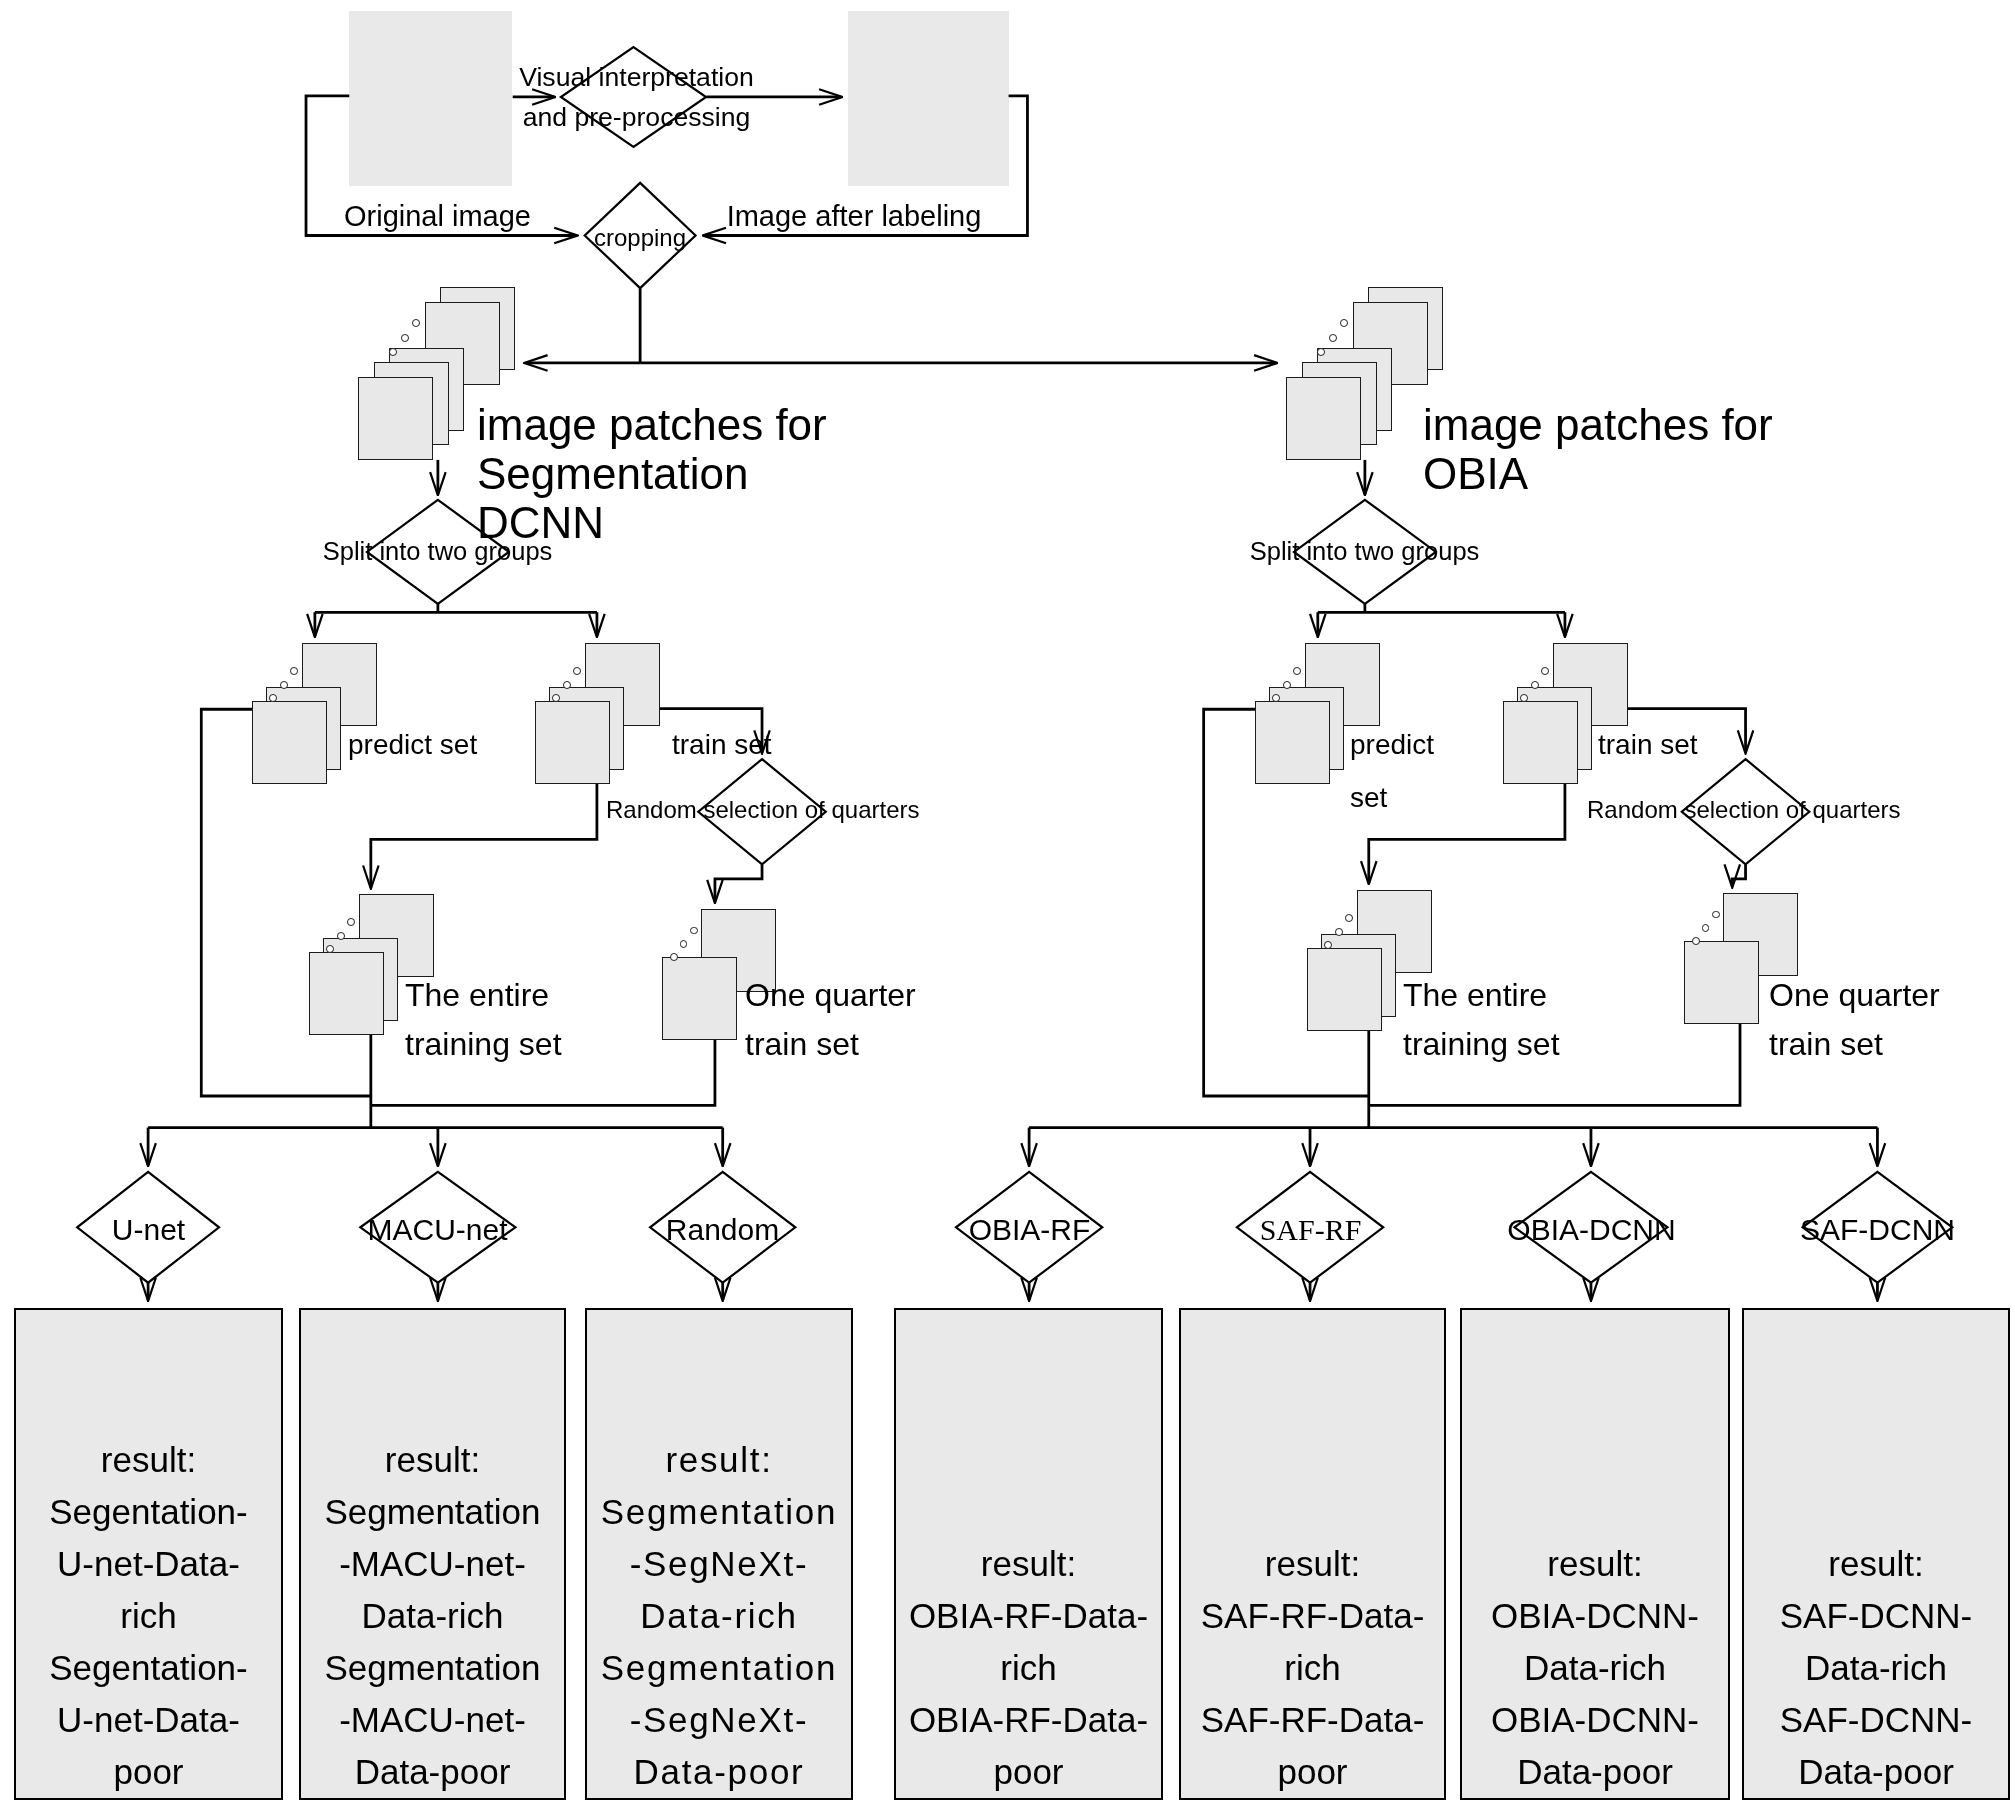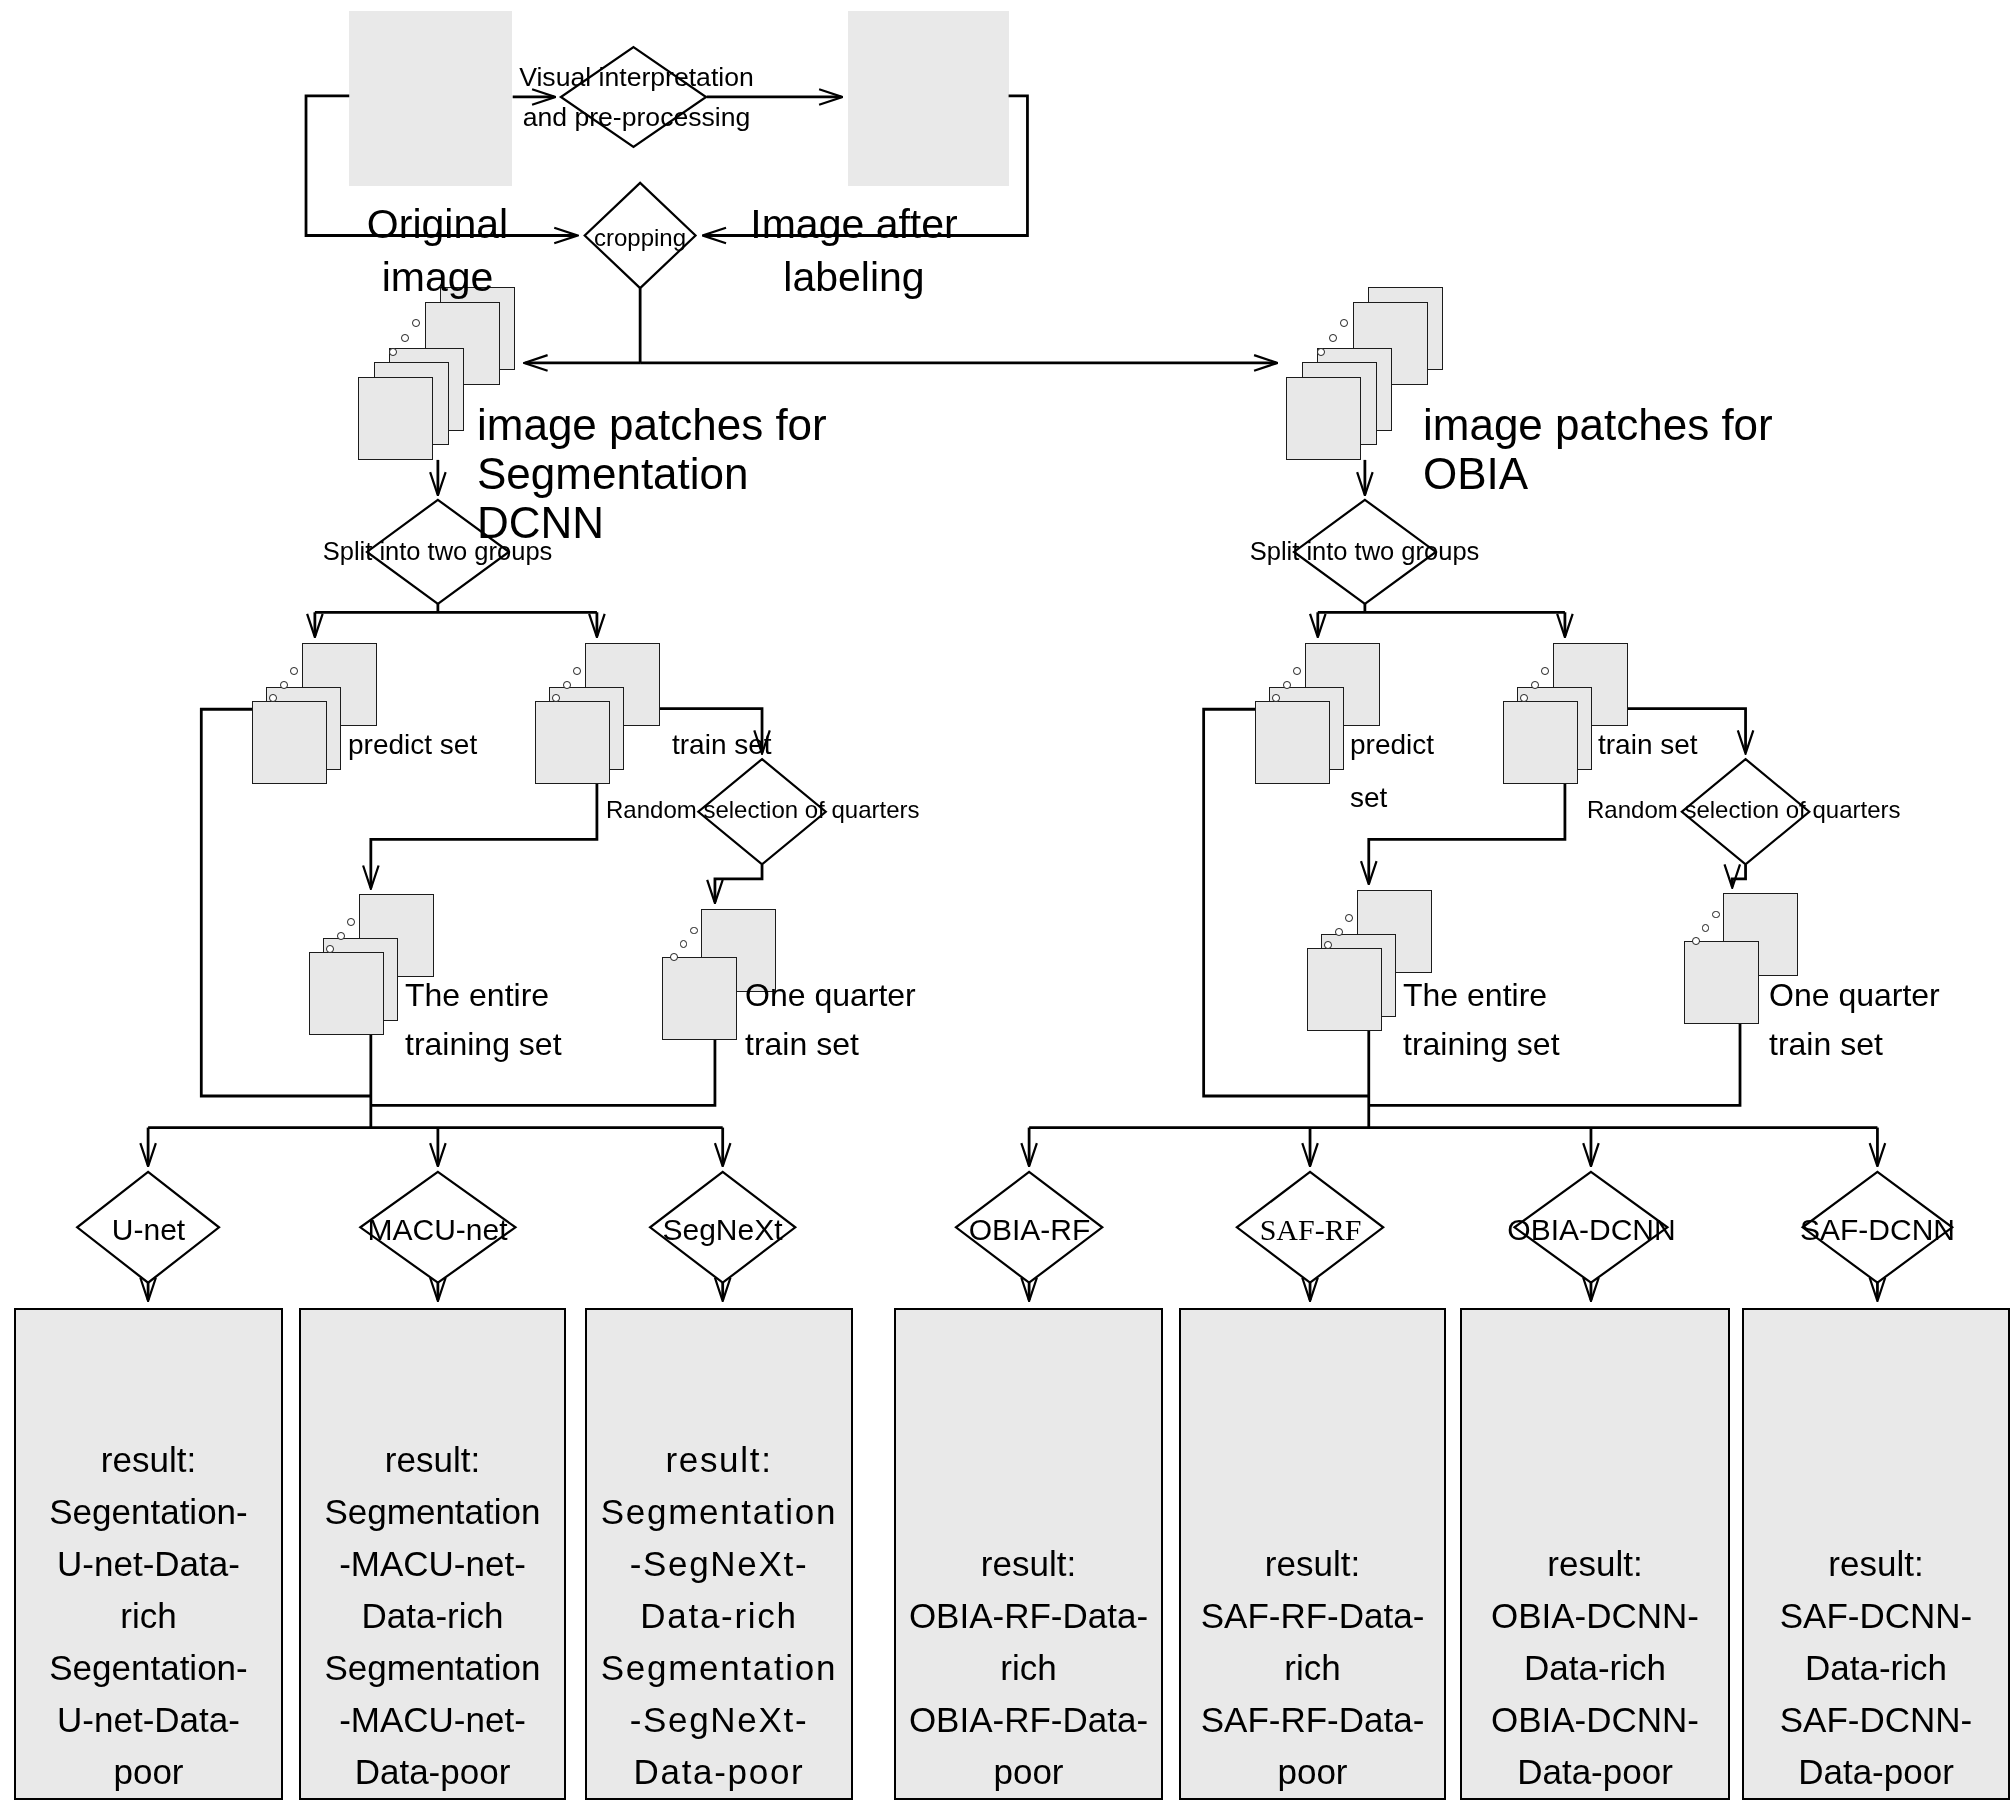--- a/index.html
+++ b/index.html
@@ -7,21 +7,21 @@
     position:relative;width:2015px;height:1813px;background:#ffffff;
     font-family:"Liberation Sans",sans-serif;color:#000;overflow:hidden;
   }
   #wires{position:absolute;left:0;top:0;z-index:1;}
   .imgbox{position:absolute;background:#e9e9e9;z-index:0;}
   .stack{position:absolute;z-index:2;}
   .sheet{position:absolute;width:75px;height:83px;background:#e8e8e8;border:1.7px solid #1c1c1c;box-sizing:border-box;}
   .dot{position:absolute;width:7.8px;height:7.8px;border:1.7px solid #1c1c1c;border-radius:50%;background:#fff;box-sizing:border-box;}
   .lbl{position:absolute;z-index:3;white-space:pre-line;line-height:1.3;}
   .c{text-align:center;}
-  .f60{font-size:41px;}
+  .f60{font-size:29px;}
   .f58{font-size:28px;line-height:53px;}
   .f54{font-size:30px;}
   .f50{font-size:24px;}
   .f48{font-size:26.6px;line-height:40px;}
   .f46{font-size:25.5px;}
   .patches{font-size:44px;line-height:49px;}
   .setcap{font-size:32px;line-height:49px;}
   .resultbox{
     position:absolute;top:1308px;height:492px;background:#e9e9e9;border:2.8px solid #000;
     box-sizing:border-box;display:flex;align-items:flex-end;justify-content:center;z-index:2;
@@ -202,21 +202,21 @@
 training set</div>
   <div class="lbl setcap" style="left:745px;top:971px;width:222px;">One quarter
 train set</div>
   <div class="lbl setcap" style="left:1403px;top:971px;width:200px;">The entire
 training set</div>
   <div class="lbl setcap" style="left:1769px;top:971px;width:222px;">One quarter
 train set</div>
 
   <div class="lbl f54 c" style="left:32px;top:1210px;width:233px;">U-net</div>
   <div class="lbl f54 c" style="left:321px;top:1210px;width:233px;">MACU-net</div>
-  <div class="lbl f54 c" style="left:606px;top:1210px;width:233px;">SegNeXt</div>
+  <div class="lbl f54 c" style="left:606px;top:1210px;width:233px;">Random</div>
   <div class="lbl f54 c" style="left:913px;top:1210px;width:233px;">OBIA-RF</div>
   <div class="lbl f54 c" style="left:1194px;top:1210px;width:233px;font-family:Liberation Serif, serif;">SAF-RF</div>
   <div class="lbl f54 c" style="left:1475px;top:1210px;width:233px;">OBIA-DCNN</div>
   <div class="lbl f54 c" style="left:1761px;top:1210px;width:233px;">SAF-DCNN</div>
 
   <div class="resultbox" style="left:14px;width:269px;">
     <div class="resulttext">result:
 Segentation-
 U-net-Data-
 rich

